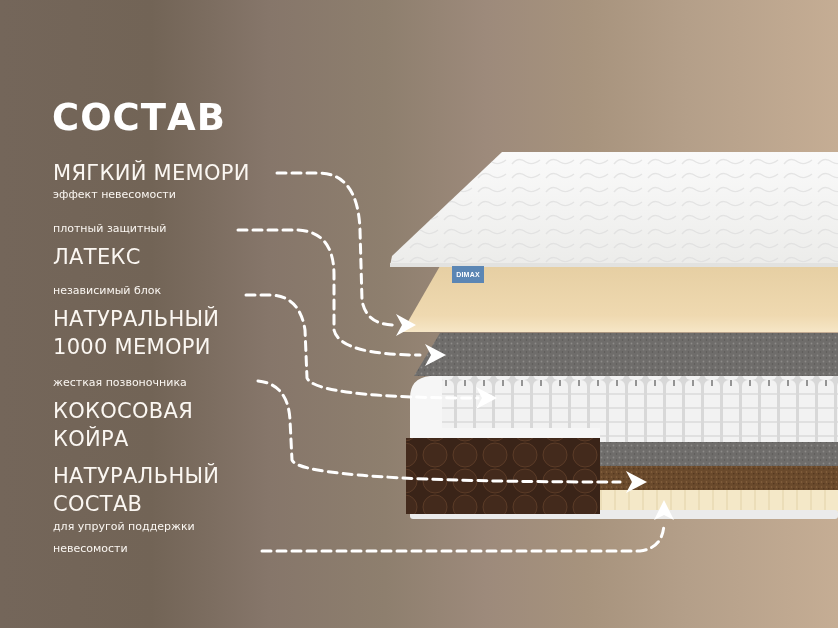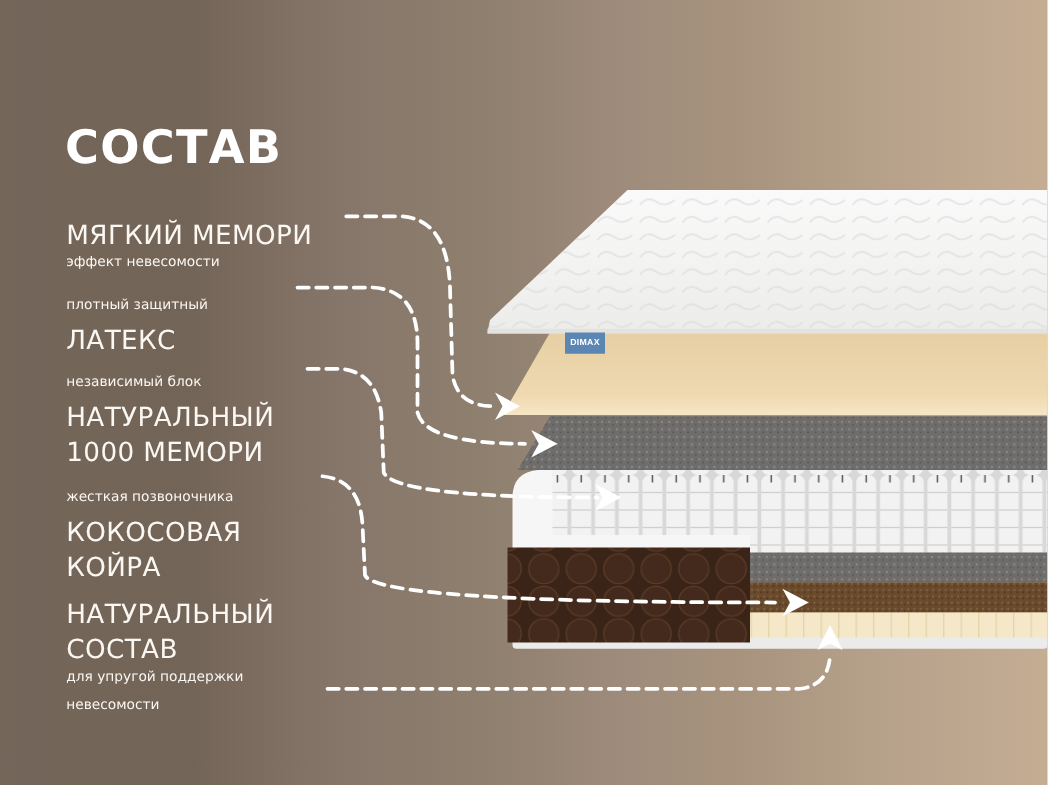--- a/index.html
+++ b/index.html
@@ -8,21 +8,21 @@
     position: relative;
     font-family: "DejaVu Sans", sans-serif;
     background: linear-gradient(90deg, #74665a 0%, #726456 18%, #86766a 32%, #8e7f6e 46%, #9d8a7b 58%, #a7937d 70%, #b49f89 82%, #c5ad94 100%);
     color: #fbf7f2;
   }
   .title {
     position: absolute; left: 52px; top: 96px;
     font-family: "DejaVu Sans", sans-serif; font-weight: bold;
     font-size: 37px; letter-spacing: 1px; color: #ffffff;
   }
-  .lbl { position: absolute; left: 53px; white-space: nowrap; color: #fbf7f2; line-height: 1; margin-top: 15px; }
+  .lbl { position: absolute; left: 53px; white-space: nowrap; color: #fbf7f2; line-height: 1; }
   .big { font-size: 21px; letter-spacing: 0.3px; }
   .small { font-size: 11px; }
 
   
   .art { position: absolute; left: 0; top: 0; width: 838px; height: 628px; pointer-events: none; }
   .dimax {
     position: absolute; left: 452px; top: 266px; width: 32px; height: 17px;
     background: #5b86b4; color: #fff; font-size: 7px; font-weight: bold;
     display: flex; align-items: center; justify-content: center; letter-spacing: 0.2px;
     font-family: "Liberation Sans", sans-serif;

